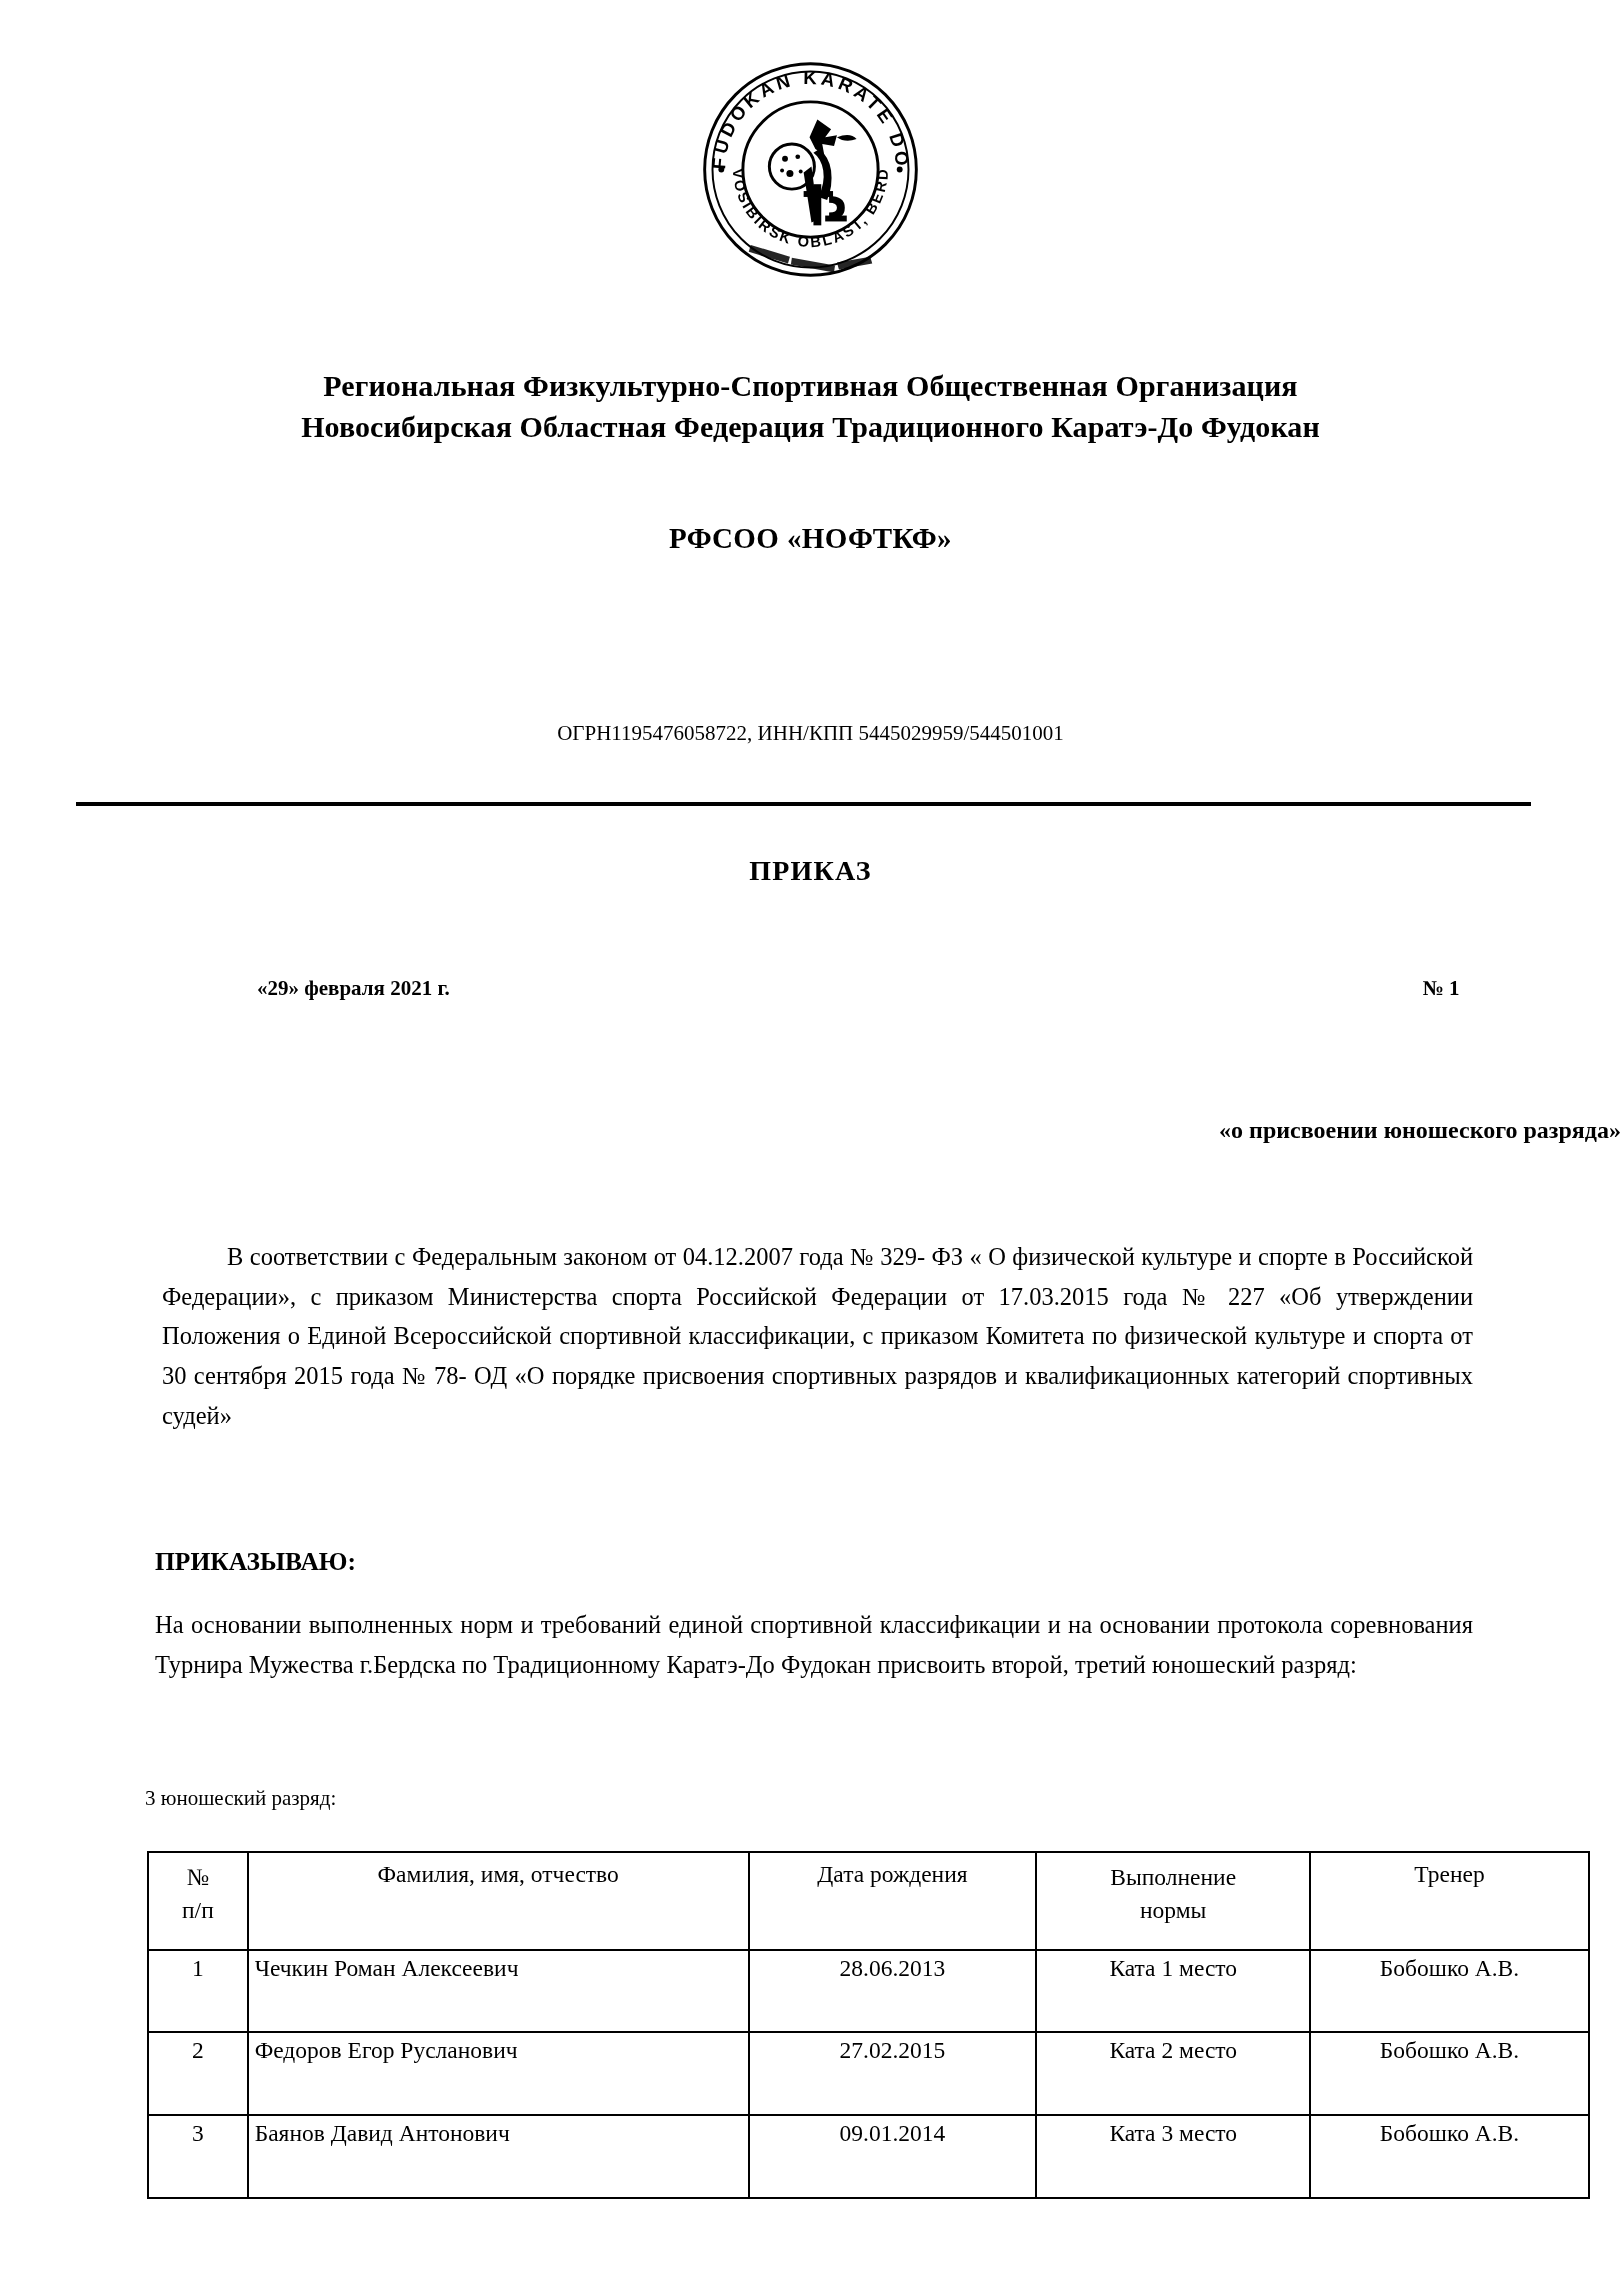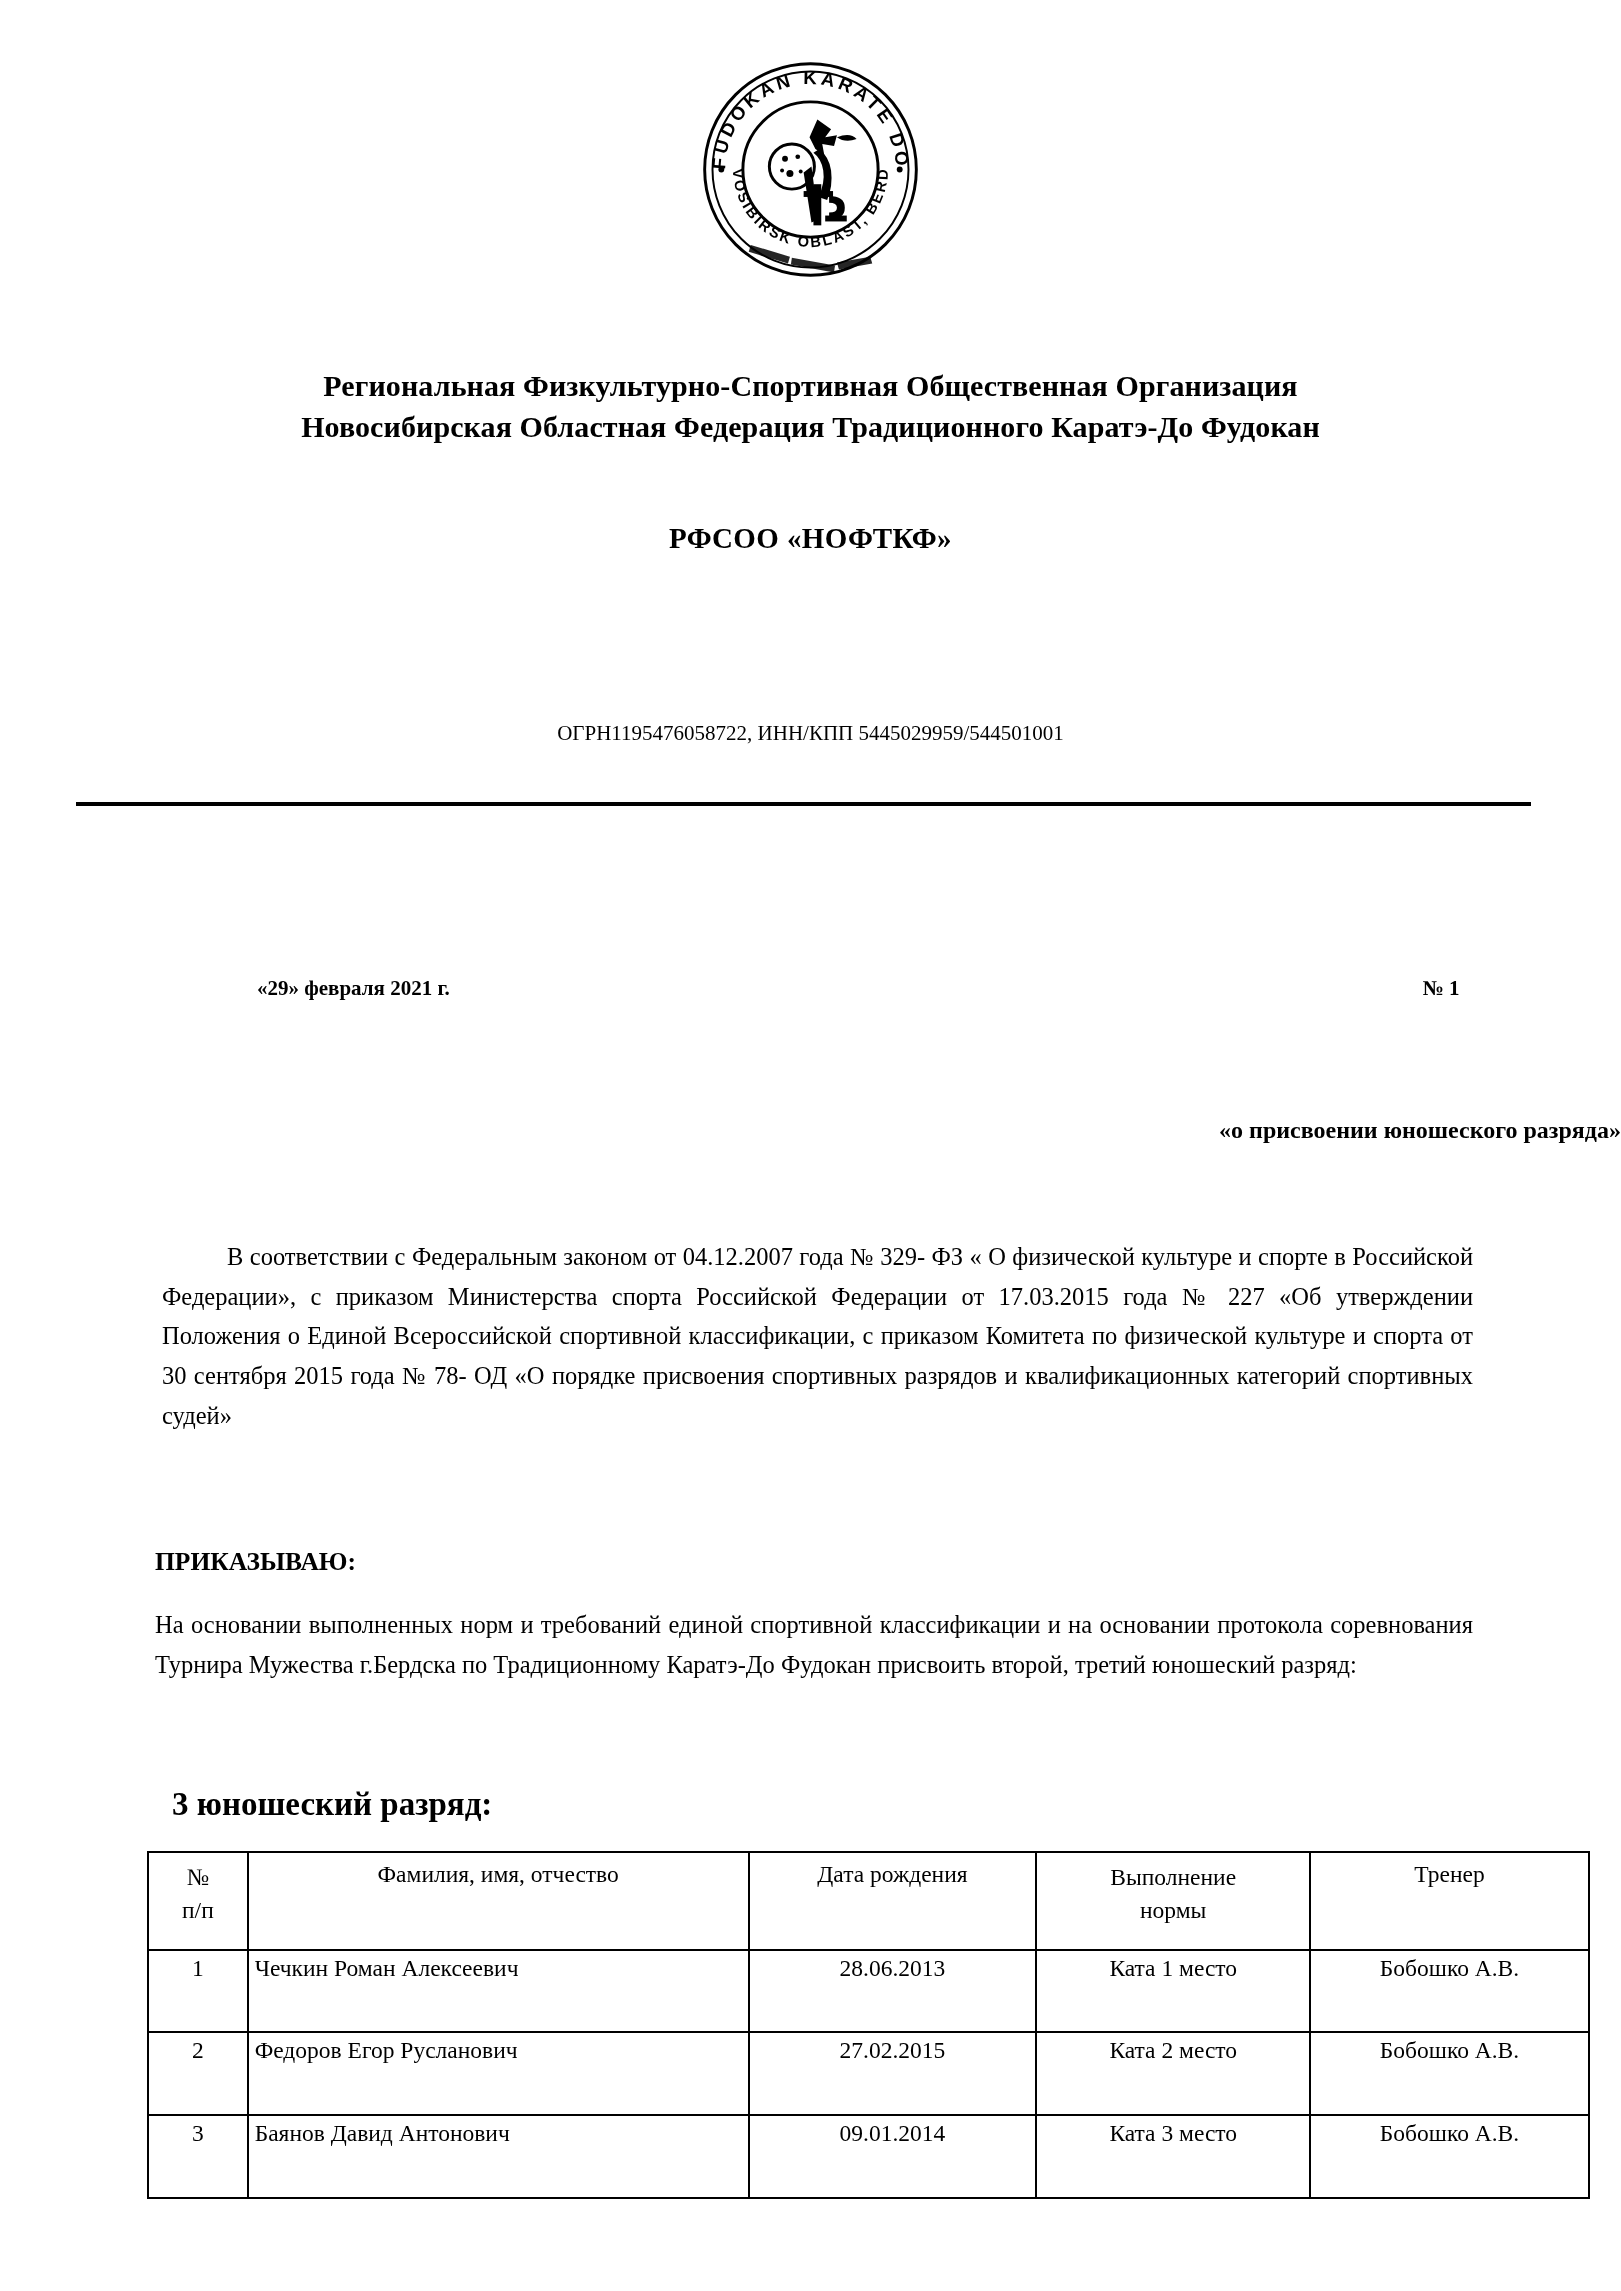--- a/index.html
+++ b/index.html
@@ -142,24 +142,24 @@
   }
   .body-block2 {
     position: absolute;
     left: 155px;
     width: 1318px;
     top: 1605px;
   }
 
   .rank-heading {
     position: absolute;
-    left: 172px;
+    left: 145px;
     top: 1786px;
-    font-size: 33px;
-    font-weight: bold;
+    font-size: 21px;
+    font-weight: normal;
   }
 
   
   .tbl-wrap {
     position: absolute;
     left: 147px;
     top: 1851px;
     width: 1372px;
   }
   table.ranks {
@@ -244,20 +244,21 @@
     <div class="org-line">Региональная Физкультурно-Спортивная Общественная Организация</div>
     <div class="org-line">Новосибирская Областная Федерация Традиционного Каратэ-До Фудокан</div>
     <div class="org-abbr">РФСОО «НОФТКФ»</div>
   </div>
 
 
   <div class="ogrn">ОГРН1195476058722, ИНН/КПП 5445029959/544501001</div>
 
   <div class="hrule"></div>
 
+  <div class="order-title">ПРИКАЗ</div>
 
   <div class="date-row">
     <span>«29» февраля  2021 г.</span>
     <span class="doc-num">№ 1</span>
   </div>
 
   <div class="subject">«о присвоении юношеского разряда»</div>
 
   <div class="body-block">
     <p class="para indent">В соответствии с Федеральным законом от 04.12.2007 года № 329- ФЗ « О физической культуре и спорте в Российской Федерации», с приказом Министерства спорта Российской Федерации от 17.03.2015 года № 227 «Об утверждении Положения о Единой Всероссийской спортивной классификации, с приказом Комитета по физической культуре и спорта от 30 сентября 2015 года № 78- ОД «О порядке присвоения спортивных разрядов и квалификационных категорий спортивных судей»</p>

